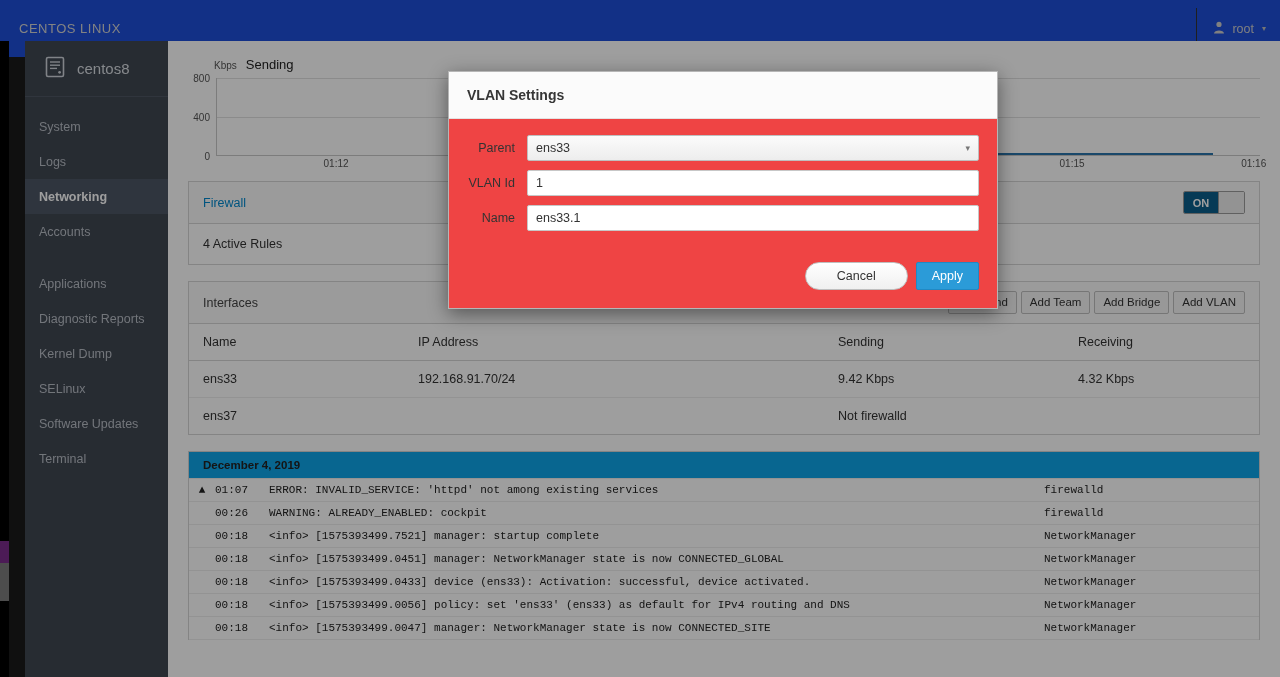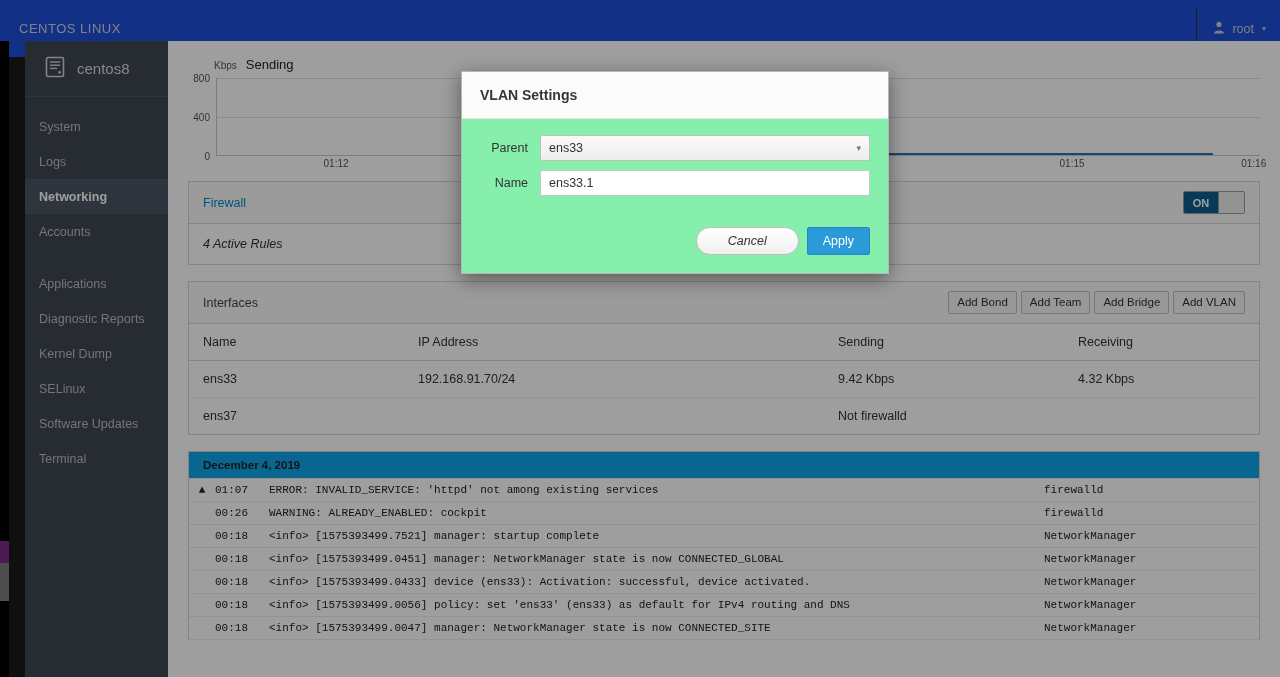--- a/index.html
+++ b/index.html
@@ -89,21 +89,21 @@
     border: 1px solid #d6d6d6; background: #fff;
   }
   .panel-head {
     height: 42px; display: flex; align-items: center;
     padding: 0 14px; border-bottom: 1px solid #d6d6d6;
     background: #fafafa;
   }
   .panel-head-title { font-size: 12.5px; color: #444; }
   .panel-head-title.link { color: #0088ce; }
   .panel-head-spacer { flex: 1 1 auto; }
-  .panel-body { padding: 13px 14px; font-size: 12.5px; color: #333; font-style: italic; }
+  .panel-body { padding: 13px 14px; font-size: 12.5px; color: #333; }
 
   
   .toggle {
     display: inline-flex; width: 62px; height: 23px;
     border: 1px solid #9c9c9c; border-radius: 2px; overflow: hidden;
   }
   .toggle-on {
     flex: 0 0 34px; background: #0a5e8c; color: #fff;
     font-size: 11px; font-weight: bold;
     display: flex; align-items: center; justify-content: center;
@@ -152,22 +152,22 @@
   .log-time { width: 44px; }
   .log-msg { flex: 1 1 auto; padding-left: 10px; white-space: nowrap; overflow: hidden; }
   .log-svc { width: 215px; }
 
   
   .backdrop {
     position: absolute; left: 0; top: 0; width: 1280px; height: 677px;
     background: rgba(0,0,0,0.38);
   }
   .modal {
-    position: absolute; left: 461px; top: 71px; width: 428px;
-    background: #86efac; border: 1px solid #b6b6b6;
+    position: absolute; left: 448px; top: 71px; width: 550px;
+    background: #ef4444; border: 1px solid #b6b6b6;
     box-shadow: 0 5px 18px rgba(0,0,0,.45);
   }
   .modal-head {
     padding: 14px 18px; border-bottom: 1px solid #e3e3e3; background: #fbfbfb;
   }
   .modal-title { font-size: 14px; font-weight: bold; color: #363636; }
   .modal-body { padding: 16px 18px 22px 18px; }
   .form-row { display: flex; align-items: center; margin-bottom: 9px; }
   .form-label {
     width: 60px; text-align: right; font-size: 12.5px; color: #333;
@@ -185,21 +185,21 @@
     flex: 1 1 auto; height: 26px; border: 1px solid #c7c7c7; border-radius: 2px;
     background: #fff; font-size: 12.5px; color: #333;
     padding: 0 8px; font-family: "Liberation Sans", sans-serif;
   }
   .modal-foot {
     display: flex; justify-content: flex-end; gap: 8px;
     padding: 0 18px 18px 18px;
   }
   .btn-cancel {
     font-size: 12.5px; color: #333; background: linear-gradient(#fff,#f0f0f0);
-    border: 1px solid #bfbfbf; border-radius: 14px; padding: 6px 31px; cursor: pointer; font-style: italic;
+    border: 1px solid #bfbfbf; border-radius: 14px; padding: 6px 31px; cursor: pointer;
   }
   .btn-apply {
     font-size: 12.5px; color: #fff; background: #2b9bd8;
     border: 1px solid #2189c4; border-radius: 2px; padding: 6px 15px; cursor: pointer;
   }
 </style>
 </head>
 <body>
 
 <div id="root">
@@ -407,20 +407,24 @@
     <div class="modal-body">
 
       <div class="form-row">
         <span class="form-label">Parent</span>
         <span class="select-ctl">
           <span class="select-val">ens33</span>
           <span class="select-caret">▾</span>
         </span>
       </div>
 
+      <div class="form-row">
+        <span class="form-label">VLAN Id</span>
+        <input class="text-ctl" type="text" value="1" style="">
+      </div>
 
       <div class="form-row">
         <span class="form-label">Name</span>
         <input class="text-ctl" type="text" value="ens33.1" style="">
       </div>
 
     </div>
     <div class="modal-foot">
       <button class="btn-cancel">Cancel</button>
       <button class="btn-apply">Apply</button>

